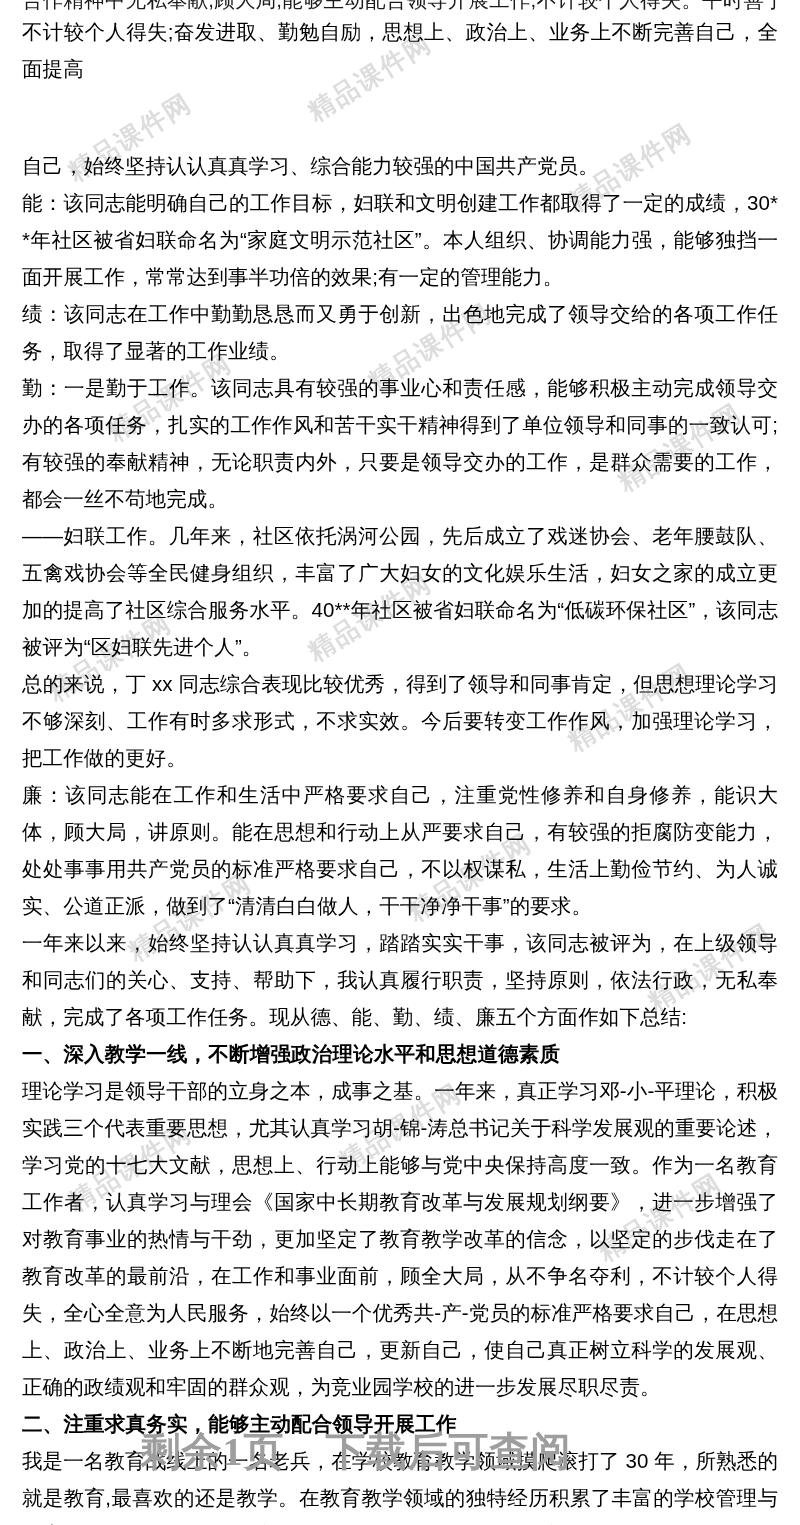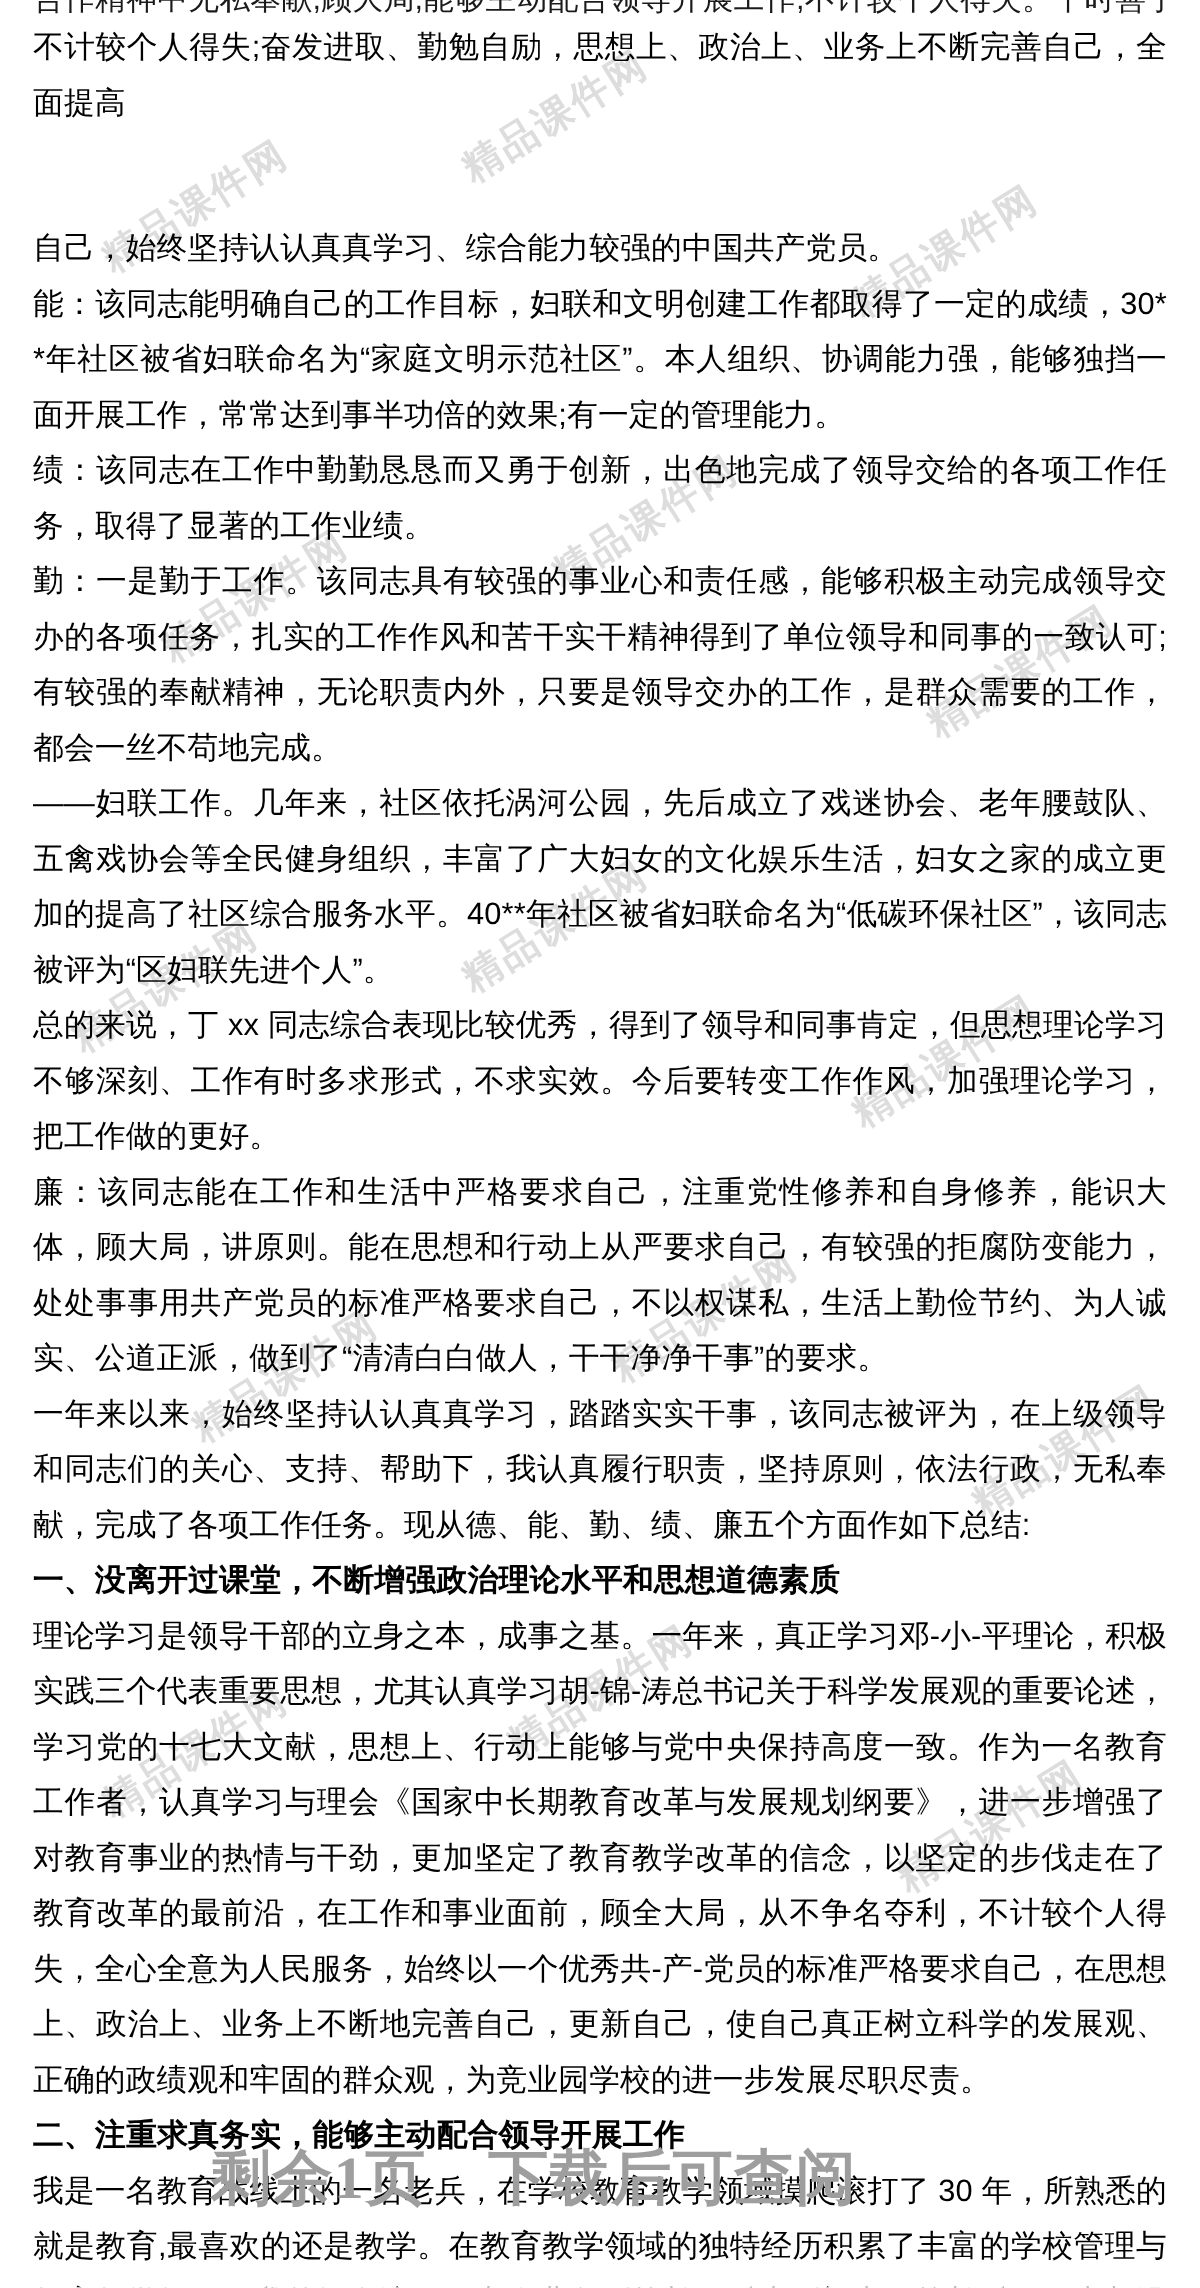--- a/index.html
+++ b/index.html
@@ -151,21 +151,21 @@
 
     <p class="para">自己，始终坚持认认真真学习、综合能力较强的中国共产党员。</p>
     <p class="para">能：该同志能明确自己的工作目标，妇联和文明创建工作都取得了一定的成绩，30**年社区被省妇联命名为“家庭文明示范社区”。本人组织、协调能力强，能够独挡一面开展工作，常常达到事半功倍的效果;有一定的管理能力。</p>
     <p class="para">绩：该同志在工作中勤勤恳恳而又勇于创新，出色地完成了领导交给的各项工作任务，取得了显著的工作业绩。</p>
     <p class="para">勤：一是勤于工作。该同志具有较强的事业心和责任感，能够积极主动完成领导交办的各项任务，扎实的工作作风和苦干实干精神得到了单位领导和同事的一致认可;有较强的奉献精神，无论职责内外，只要是领导交办的工作，是群众需要的工作，都会一丝不苟地完成。</p>
     <p class="para">——妇联工作。几年来，社区依托涡河公园，先后成立了戏迷协会、老年腰鼓队、五禽戏协会等全民健身组织，丰富了广大妇女的文化娱乐生活，妇女之家的成立更加的提高了社区综合服务水平。40**年社区被省妇联命名为“低碳环保社区”，该同志被评为“区妇联先进个人”。</p>
     <p class="para">总的来说，丁 xx 同志综合表现比较优秀，得到了领导和同事肯定，但思想理论学习不够深刻、工作有时多求形式，不求实效。今后要转变工作作风，加强理论学习，把工作做的更好。</p>
     <p class="para">廉：该同志能在工作和生活中严格要求自己，注重党性修养和自身修养，能识大体，顾大局，讲原则。能在思想和行动上从严要求自己，有较强的拒腐防变能力，处处事事用共产党员的标准严格要求自己，不以权谋私，生活上勤俭节约、为人诚实、公道正派，做到了“清清白白做人，干干净净干事”的要求。</p>
     <p class="para">一年来以来，始终坚持认认真真学习，踏踏实实干事，该同志被评为，在上级领导和同志们的关心、支持、帮助下，我认真履行职责，坚持原则，依法行政，无私奉献，完成了各项工作任务。现从德、能、勤、绩、廉五个方面作如下总结:</p>
 
-    <h2 class="heading">一、没离开过课堂，不断增强政治理论水平和思想道德素质</h2>
+    <h2 class="heading">一、深入教学一线，不断增强政治理论水平和思想道德素质</h2>
     <p class="para">理论学习是领导干部的立身之本，成事之基。一年来，真正学习邓-小-平理论，积极实践三个代表重要思想，尤其认真学习胡-锦-涛总书记关于科学发展观的重要论述，学习党的十七大文献，思想上、行动上能够与党中央保持高度一致。作为一名教育工作者，认真学习与理会《国家中长期教育改革与发展规划纲要》，进一步增强了对教育事业的热情与干劲，更加坚定了教育教学改革的信念，以坚定的步伐走在了教育改革的最前沿，在工作和事业面前，顾全大局，从不争名夺利，不计较个人得失，全心全意为人民服务，始终以一个优秀共-产-党员的标准严格要求自己，在思想上、政治上、业务上不断地完善自己，更新自己，使自己真正树立科学的发展观、正确的政绩观和牢固的群众观，为竞业园学校的进一步发展尽职尽责。</p>
 
     <h2 class="heading">二、注重求真务实，能够主动配合领导开展工作</h2>
     <p class="para">我是一名教育战线上的一名老兵，在学校教育教学领域摸爬滚打了 30 年，所熟悉的就是教育,最喜欢的还是教学。在教育教学领域的独特经历积累了丰富的学校管理与教育教学经验。我曾经在济阳一中人业务副校长，后来到初中做校长后，一直都没有离开过教学，没离开过课堂，而且是一直潜心于教育教学研究。尤其是 05 年以来，对新课程改革下的课堂研究更加深入，几年如一日，深入教学一线，与教师在一起，与学生在一起，每年听课不少于 600 节，就是现在每年也不少于 400 节课。05 年创立的“竞业园学校课堂教学模式”曾经是 XXX 市教科所的课题，09 年已结题并全市推广。06 年主持了 XXX 省教科所的“国家十一五课题学校文化与特色建设”的课题研究，目前已经入结题阶段，所取得的经验已在全省推广。目前正在主持开展的中央教科所全国十一五重点课题“有效教学行动与策略研究”的课题研讨，正开展的如火如荼，广受省内外关注。在长期实践中积累的经验曾经几次在全国会议上做重点介绍，本人先后多次受邀到 XXX、XXX、XXX、XXX、XXX 等地讲学，无不受到热烈追捧。所著《竞业园课堂教学模式思想专辑》《校园里的守望者》等个人教学专著在业界广受好评,</p>
 
   </div>
 
   <div id="footer-notice">
     <span class="notice-text">剩余1页　下载后可查阅</span>
   </div>

